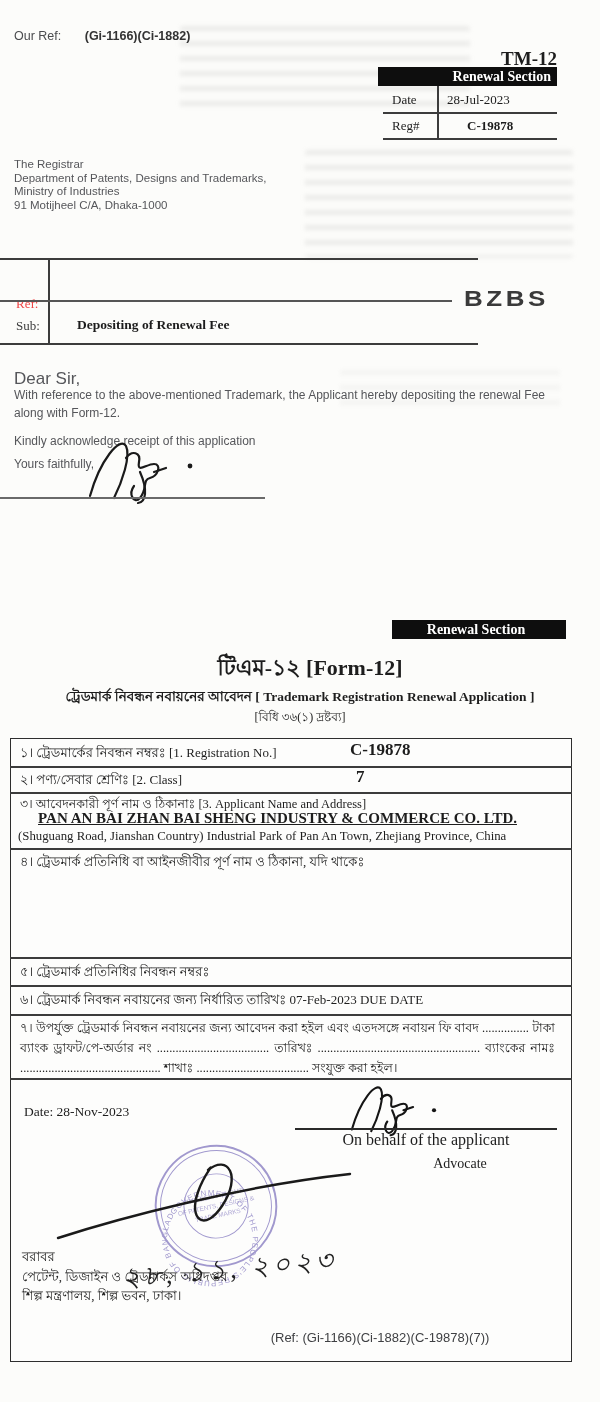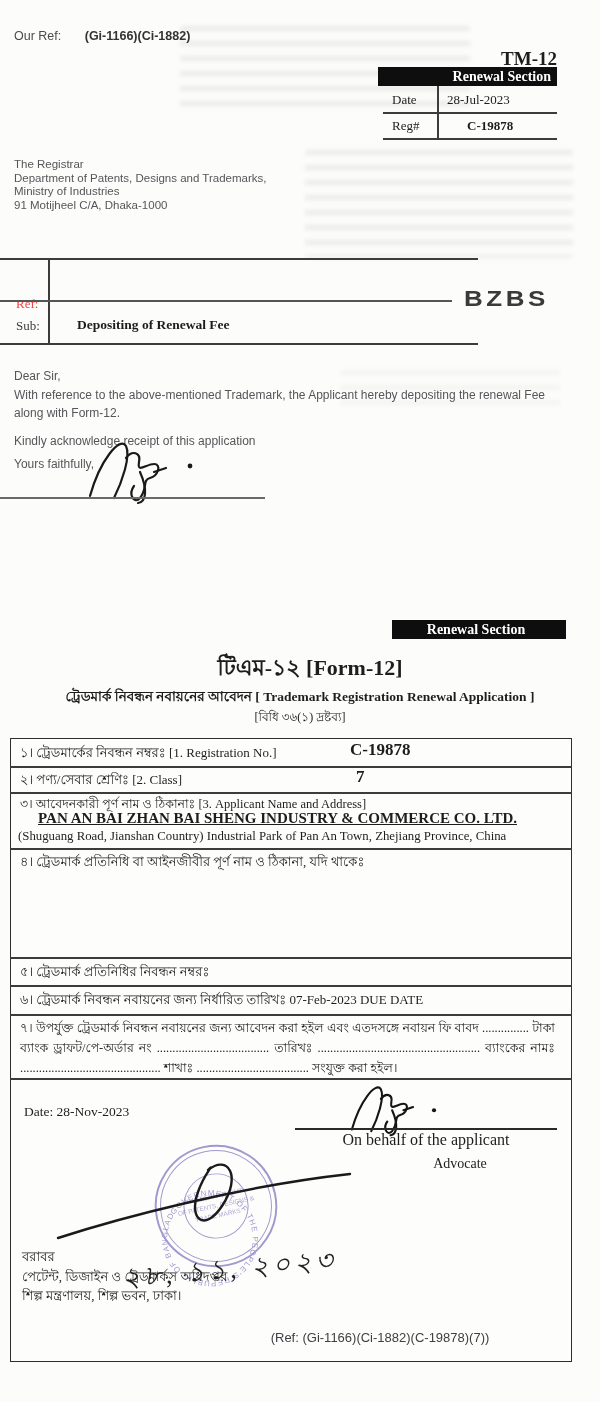--- a/index.html
+++ b/index.html
@@ -73,21 +73,21 @@
 
   <div class="hline" style="left:0; top:258px; width:478px;"></div>
   <div class="vline" style="left:48px; top:258px; height:85px;"></div>
   <div class="abs serif" style="left:16px; top:269px; font-size:13px; color:#ef4444;margin-top:27px;">Ref:</div>
   <div class="hline" style="left:0; top:300px; width:452px; background:#555;"></div>
   <div class="abs logo" style="left:464px; top:286px;">BZBS</div>
   <div class="abs serif" style="left:16px; top:318px; font-size:13px; color:#3c3c3c;">Sub:</div>
   <div class="abs serif b" style="left:57px; top:317px; font-size:13.5px; color:#1c1c1c;">Depositing of Renewal Fee</div>
   <div class="hline" style="left:0; top:343px; width:478px;"></div>
 
-  <div class="abs sans scan" style="left:14px; top:369px; font-size:12px;">Dear Sir,</div>
+  <div class="abs sans scan" style="left:14px; top:369px; font-size:17px;">Dear Sir,</div>
   <div class="abs sans scan" style="left:14px; top:386px; width:552px; font-size:12px; line-height:18px;">With reference to the above-mentioned Trademark, the Applicant hereby depositing the renewal Fee along with Form-12.</div>
   <div class="abs sans scan" style="left:14px; top:434px; font-size:12px;">Kindly acknowledge receipt of this application</div>
   <div class="abs sans scan" style="left:14px; top:457px; font-size:12px;">Yours faithfully,</div>
 
   <svg class="abs" style="left:86px; top:432px;" width="130" height="72" viewBox="0 0 130 72">
     <g fill="none" stroke="#1a1a1a" stroke-width="2.2" stroke-linecap="round">
       <path d="M4,64 C14,28 34,4 40,14 C45,24 36,50 28,66"></path>
       <path d="M40,26 C46,18 55,20 53,30 C51,42 60,32 68,32 C76,32 72,44 64,46 C56,48 62,56 54,66 C48,73 42,62 48,54"></path>
       <path d="M54,40 C62,58 60,70 52,71"></path>
       <path d="M68,40 l12,-4"></path>

